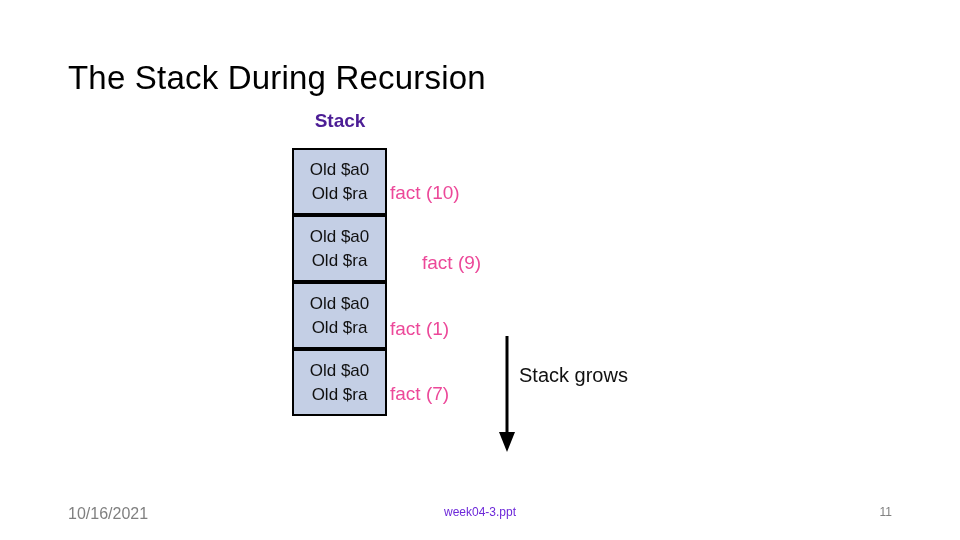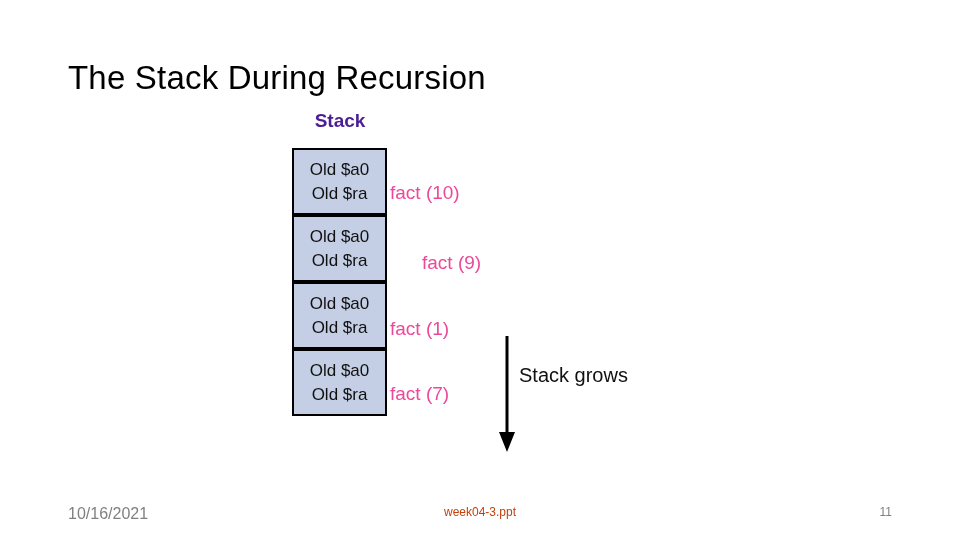--- a/index.html
+++ b/index.html
@@ -127,21 +127,21 @@
     color: #808080;
     white-space: nowrap;
   }
   .footer-file {
     position: absolute;
     left: 0;
     top: 0;
     width: 960px;
     text-align: center;
     font-size: 12px;
-    color: #c2410c;
+    color: #6d28d9;
   }
   .footer-page {
     position: absolute;
     right: 68px;
     top: 0;
     font-size: 12px;
     color: #808080;
     text-align: left;
     white-space: nowrap;
   }

